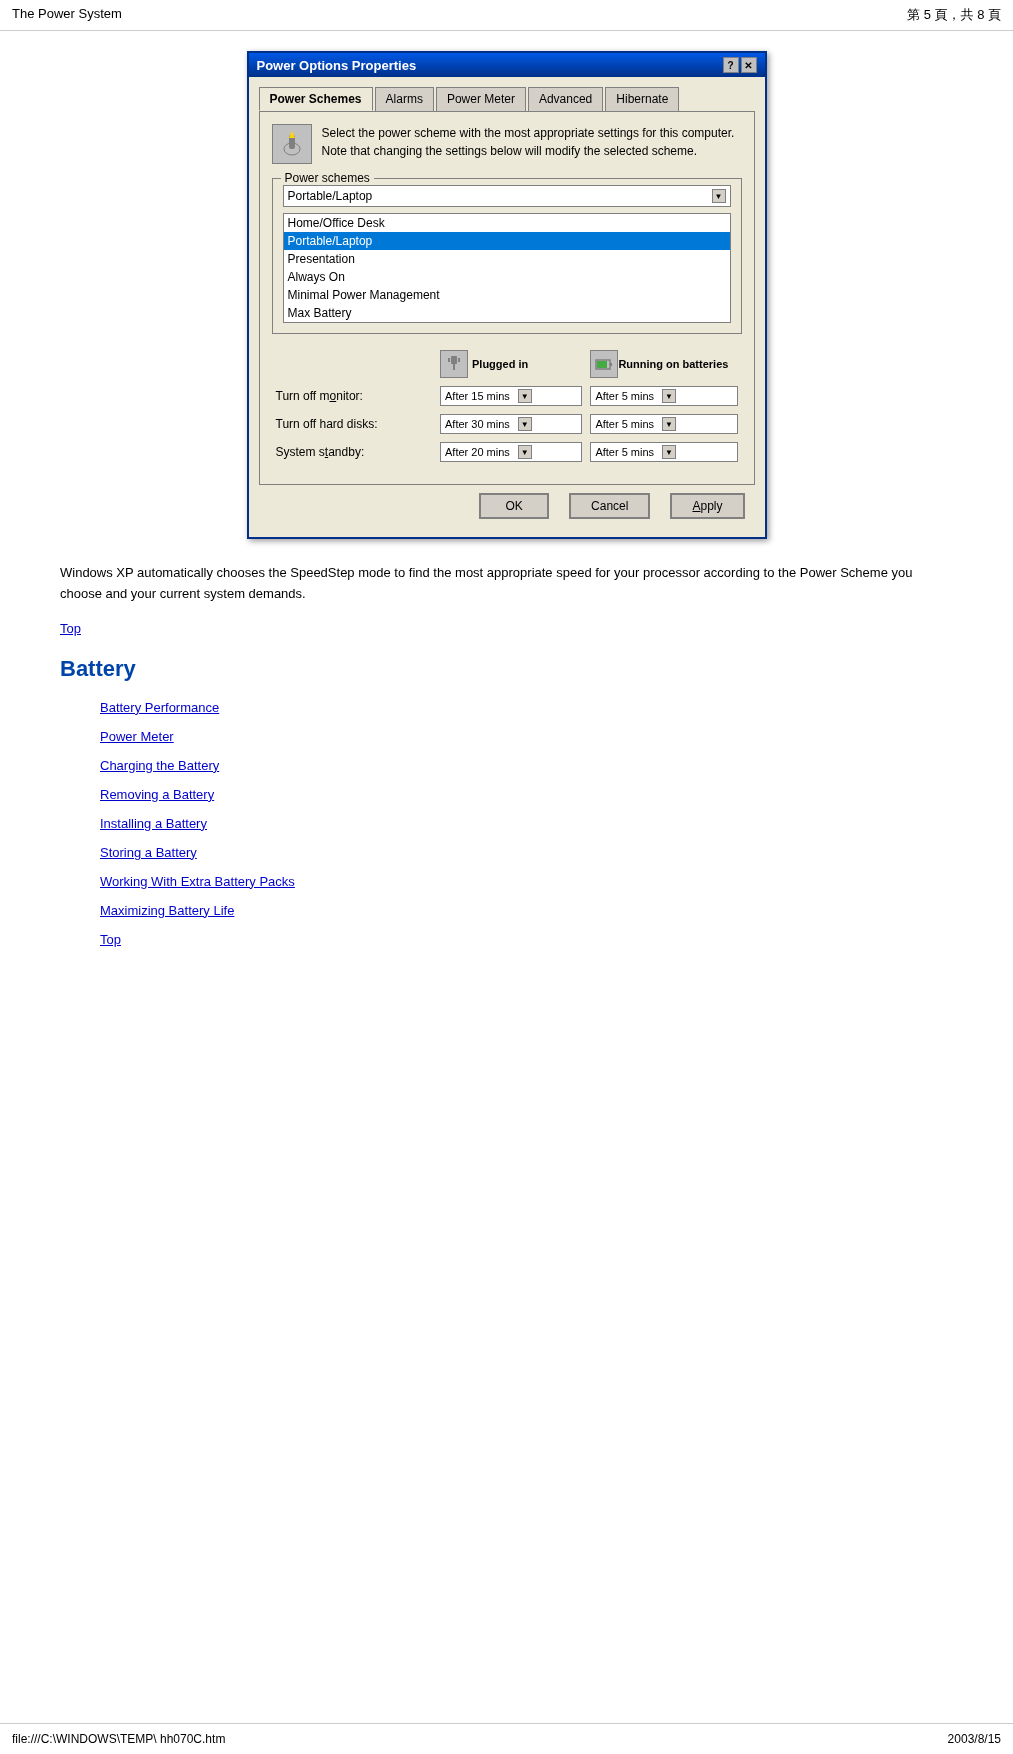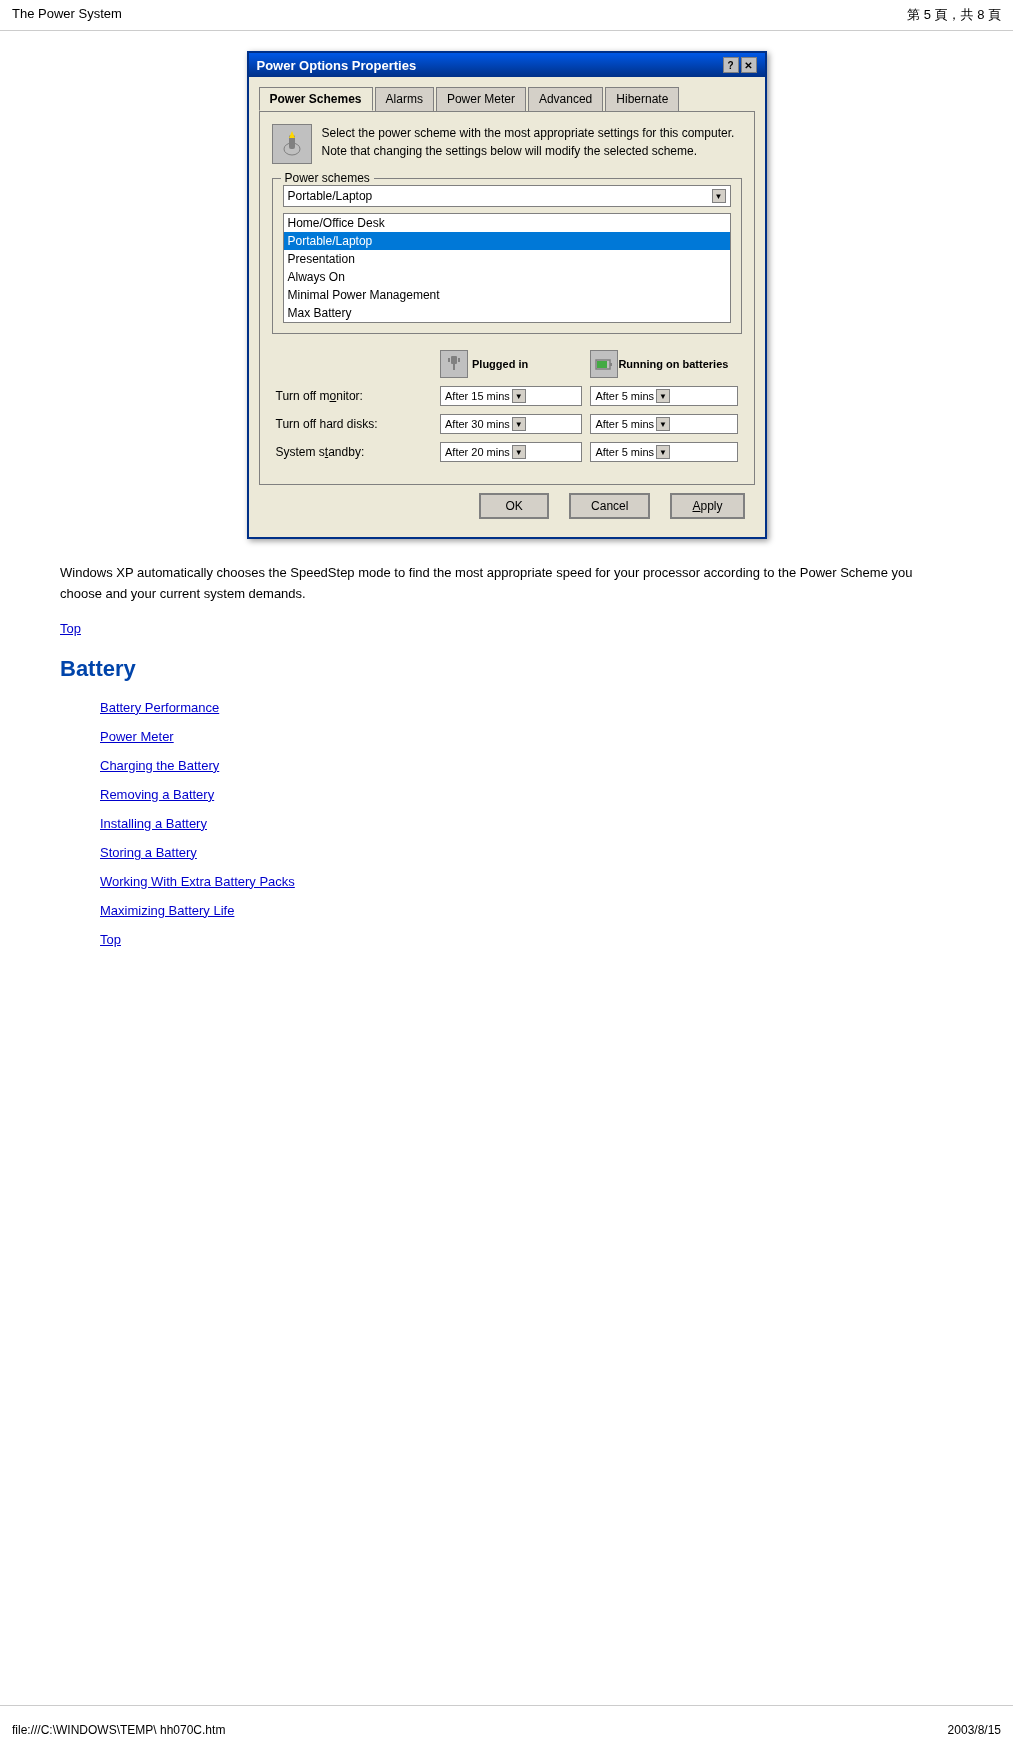--- a/index.html
+++ b/index.html
@@ -19,21 +19,21 @@
       justify-content: space-between;
       padding: 6px 12px;
       font-size: 13px;
       color: #000;
       border-bottom: 1px solid #ccc;
     }
 
     .footer-bar {
       display: flex;
       justify-content: space-between;
-      padding: 17px 12px;
+      padding: 8px 12px;
       font-size: 12px;
       color: #000;
       position: absolute;
       bottom: 0;
       width: 100%;
       border-top: 1px solid #ccc;
     }
 
     .main-content {
       padding: 20px 60px 60px 60px;
@@ -196,21 +196,21 @@
     }
 
     .settings-table td {
       padding: 4px 4px;
       vertical-align: middle;
     }
 
     .dropdown-cell {
       display: flex;
       align-items: center;
-      gap: 2px;
+      gap: 8px;
       border: 1px solid #808080;
       background: #fff;
       padding: 2px 4px;
       font-size: 11px;
     }
 
     .dropdown-arrow {
       width: 14px;
       height: 14px;
       background: #d4d0c8;

